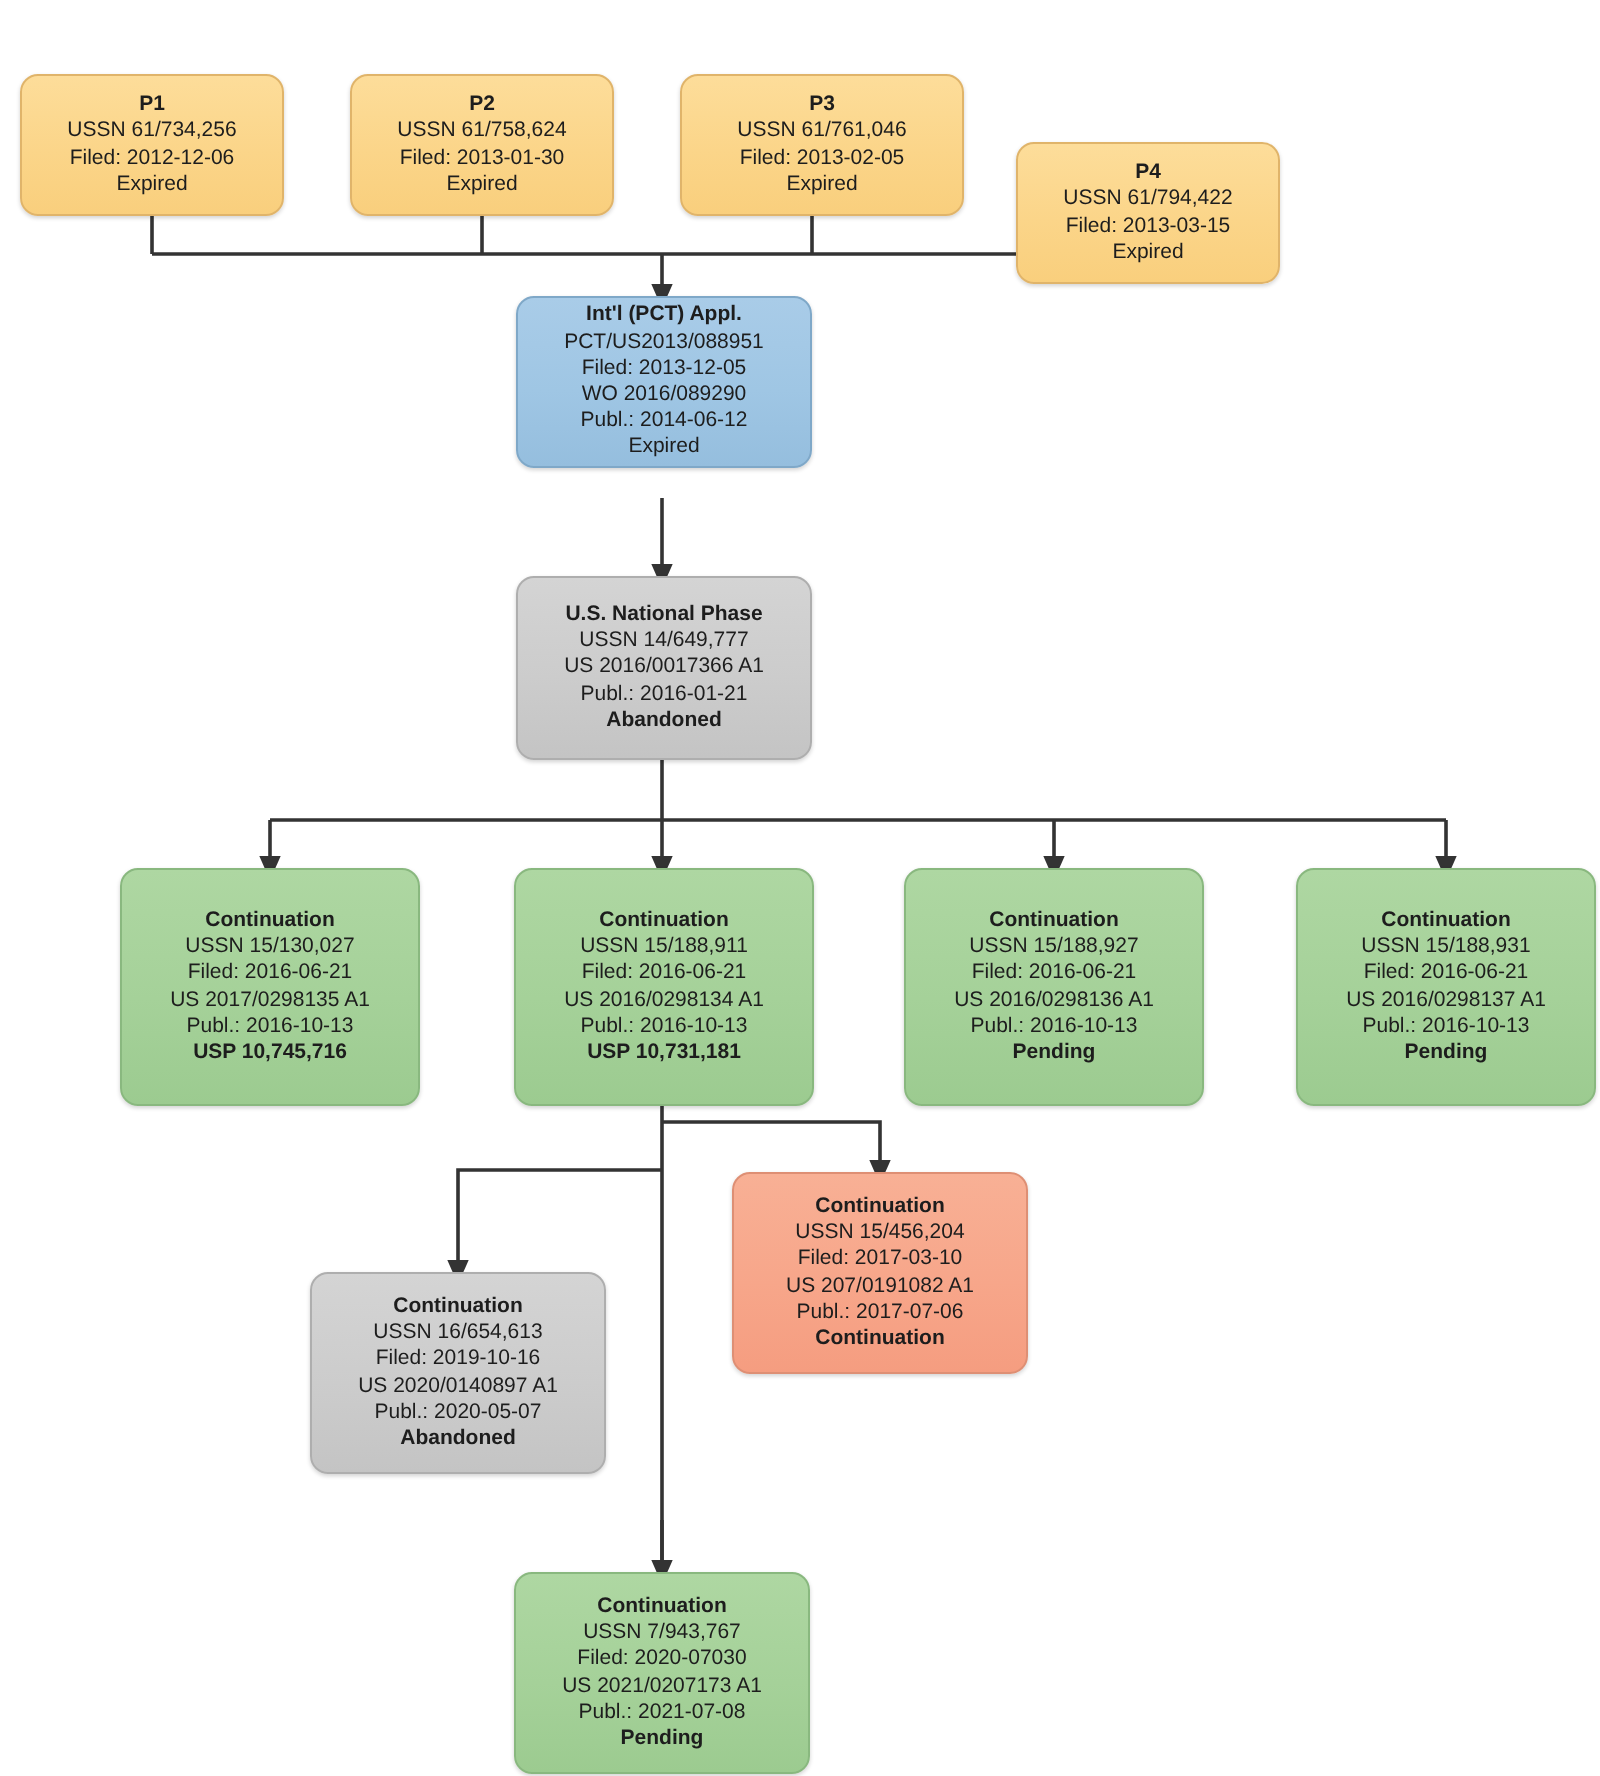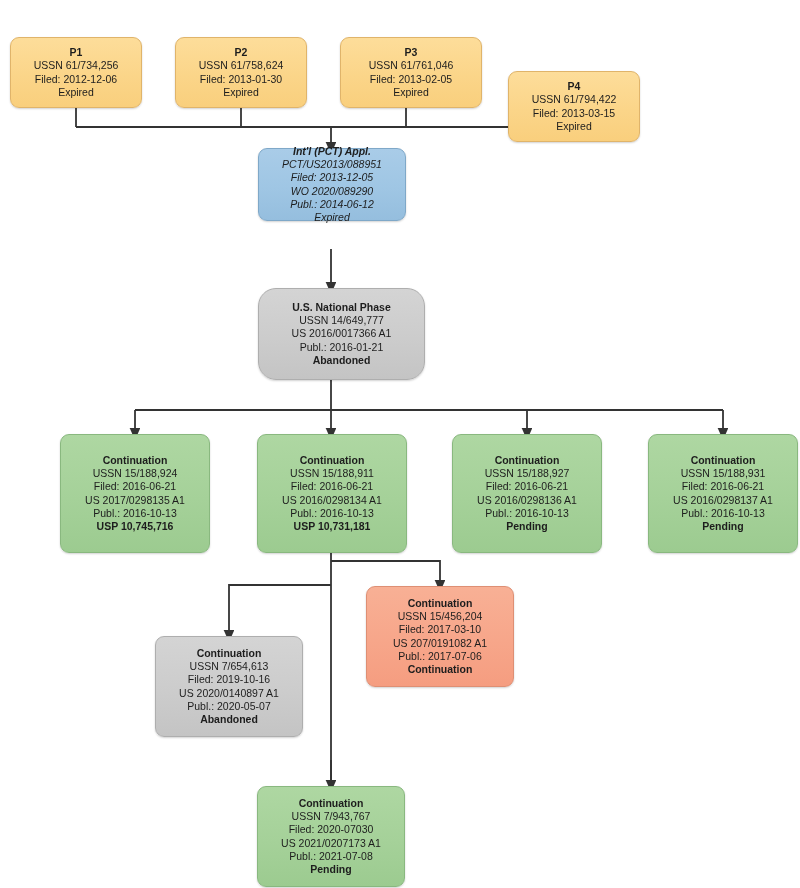--- a/index.html
+++ b/index.html
@@ -145,40 +145,40 @@
     <span class="ln">Expired</span>
   </div>
 
   <div class="node provisional" style="left:508px; top:37px; width:132px; height:71px;margin-top:34px;">
     <span class="ln bold">P4</span>
     <span class="ln">USSN 61/794,422</span>
     <span class="ln">Filed: 2013-03-15</span>
     <span class="ln">Expired</span>
   </div>
 
-  <div class="node pct" style="left:258px; top:148px; width:148px; height:73px;font-style:italic;">
+  <div class="node pct" style="left:258px; top:148px; width:148px; height:86px;">
     <span class="ln bold">Int'l (PCT) Appl.</span>
     <span class="ln">PCT/US2013/088951</span>
     <span class="ln">Filed: 2013-12-05</span>
-    <span class="ln">WO 2020/089290</span>
+    <span class="ln">WO 2016/089290</span>
     <span class="ln">Publ.: 2014-06-12</span>
     <span class="ln">Expired</span>
   </div>
 
-  <div class="node abandoned" style="left:258px; top:288px; width:167px; height:92px;border-radius:18px;">
+  <div class="node abandoned" style="left:258px; top:288px; width:148px; height:92px;">
     <span class="ln bold">U.S. National Phase</span>
     <span class="ln">USSN 14/649,777</span>
     <span class="ln">US 2016/0017366 A1</span>
     <span class="ln">Publ.: 2016-01-21</span>
     <span class="ln bold">Abandoned</span>
   </div>
 
   <div class="node granted" style="left:60px; top:434px; width:150px; height:119px;">
     <span class="ln bold">Continuation</span>
-    <span class="ln">USSN 15/188,924</span>
+    <span class="ln">USSN 15/130,027</span>
     <span class="ln">Filed: 2016-06-21</span>
     <span class="ln">US 2017/0298135 A1</span>
     <span class="ln">Publ.: 2016-10-13</span>
     <span class="ln bold">USP 10,745,716</span>
   </div>
 
   <div class="node granted" style="left:257px; top:434px; width:150px; height:119px;">
     <span class="ln bold">Continuation</span>
     <span class="ln">USSN 15/188,911</span>
     <span class="ln">Filed: 2016-06-21</span>
@@ -209,21 +209,21 @@
     <span class="ln bold">Continuation</span>
     <span class="ln">USSN 15/456,204</span>
     <span class="ln">Filed: 2017-03-10</span>
     <span class="ln">US 207/0191082 A1</span>
     <span class="ln">Publ.: 2017-07-06</span>
     <span class="ln bold">Continuation</span>
   </div>
 
   <div class="node abandoned" style="left:155px; top:636px; width:148px; height:101px;">
     <span class="ln bold">Continuation</span>
-    <span class="ln">USSN 7/654,613</span>
+    <span class="ln">USSN 16/654,613</span>
     <span class="ln">Filed: 2019-10-16</span>
     <span class="ln">US 2020/0140897 A1</span>
     <span class="ln">Publ.: 2020-05-07</span>
     <span class="ln bold">Abandoned</span>
   </div>
 
   <div class="node pending" style="left:257px; top:786px; width:148px; height:101px;">
     <span class="ln bold">Continuation</span>
     <span class="ln">USSN 7/943,767</span>
     <span class="ln">Filed: 2020-07030</span>

